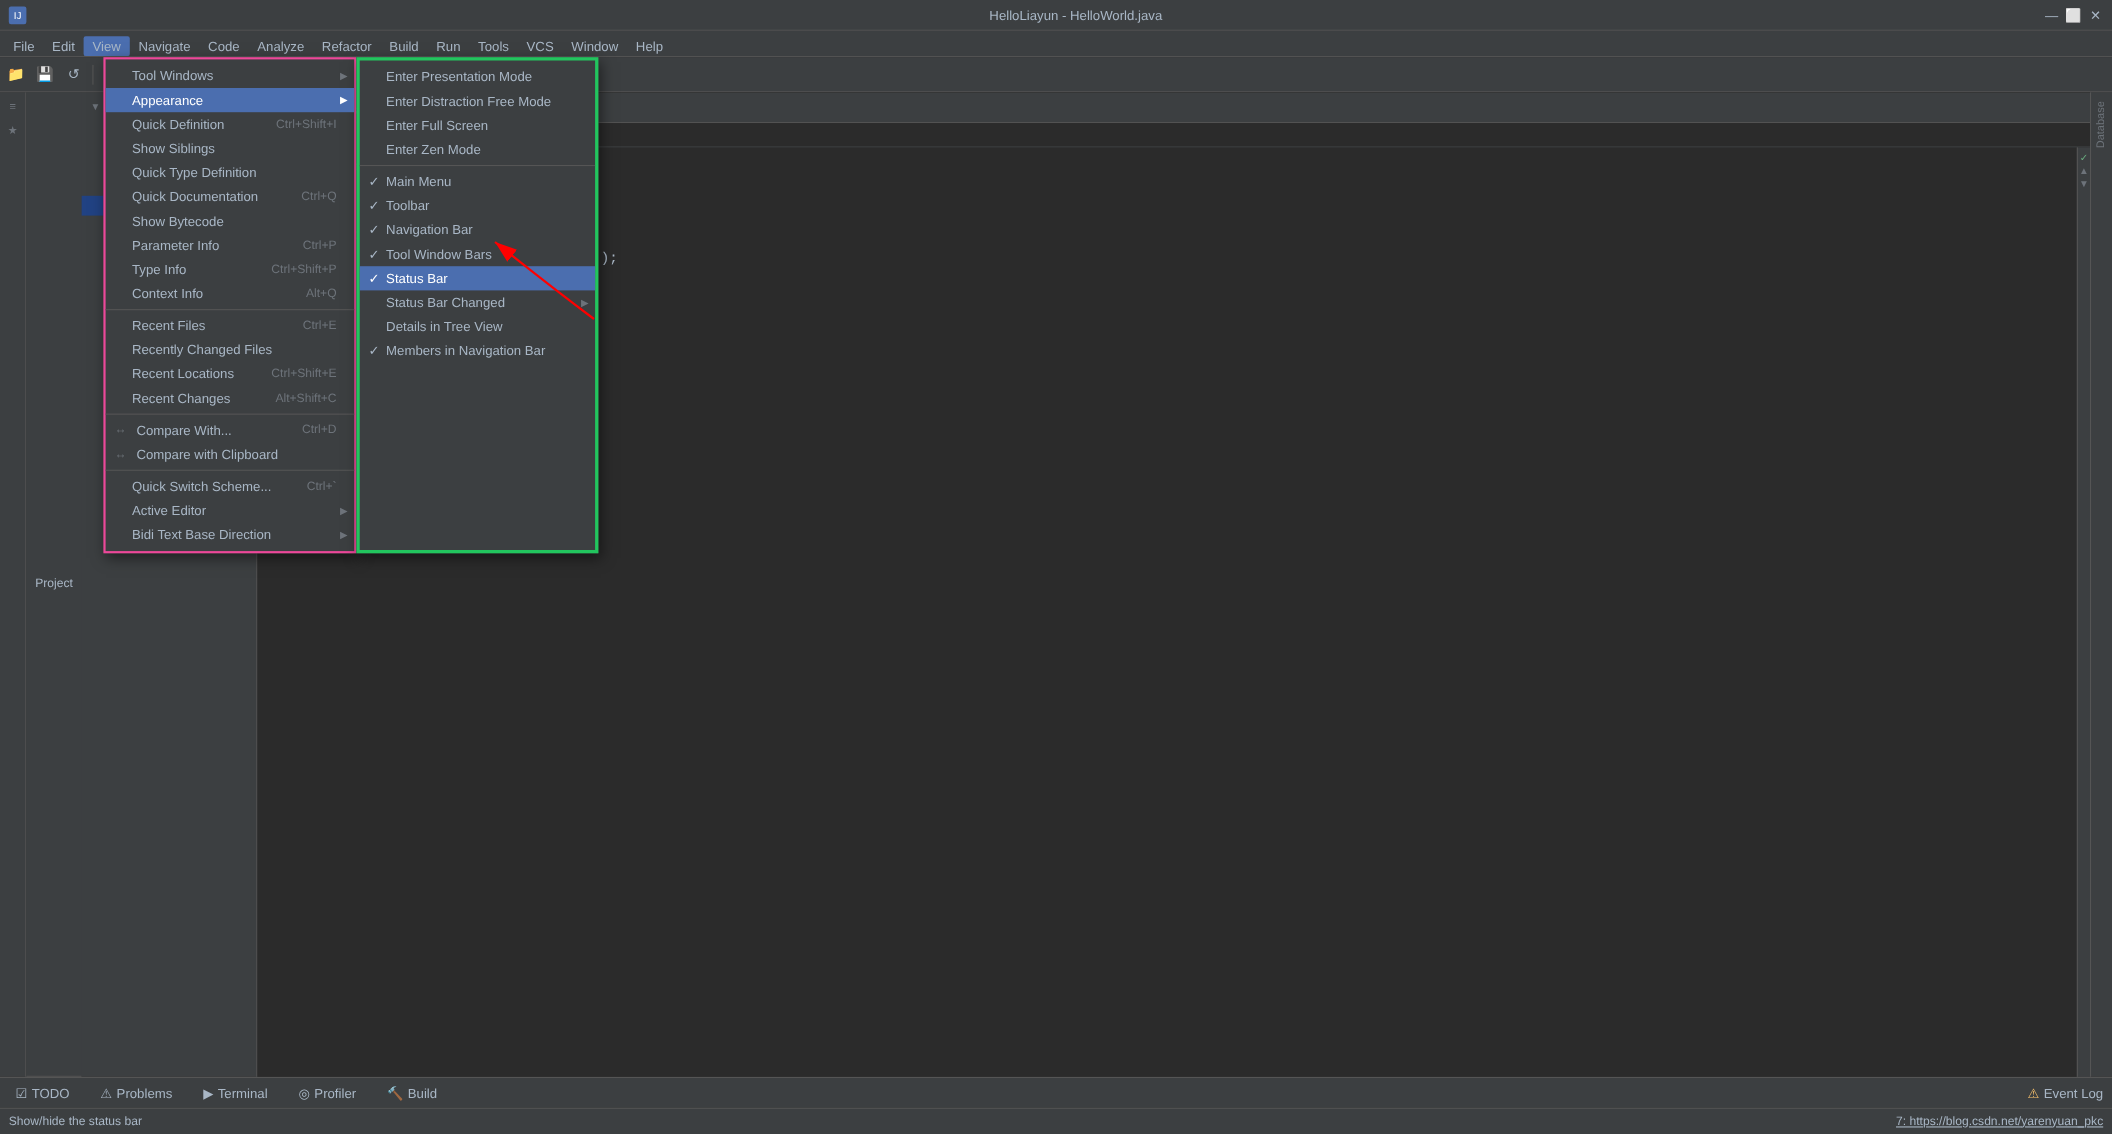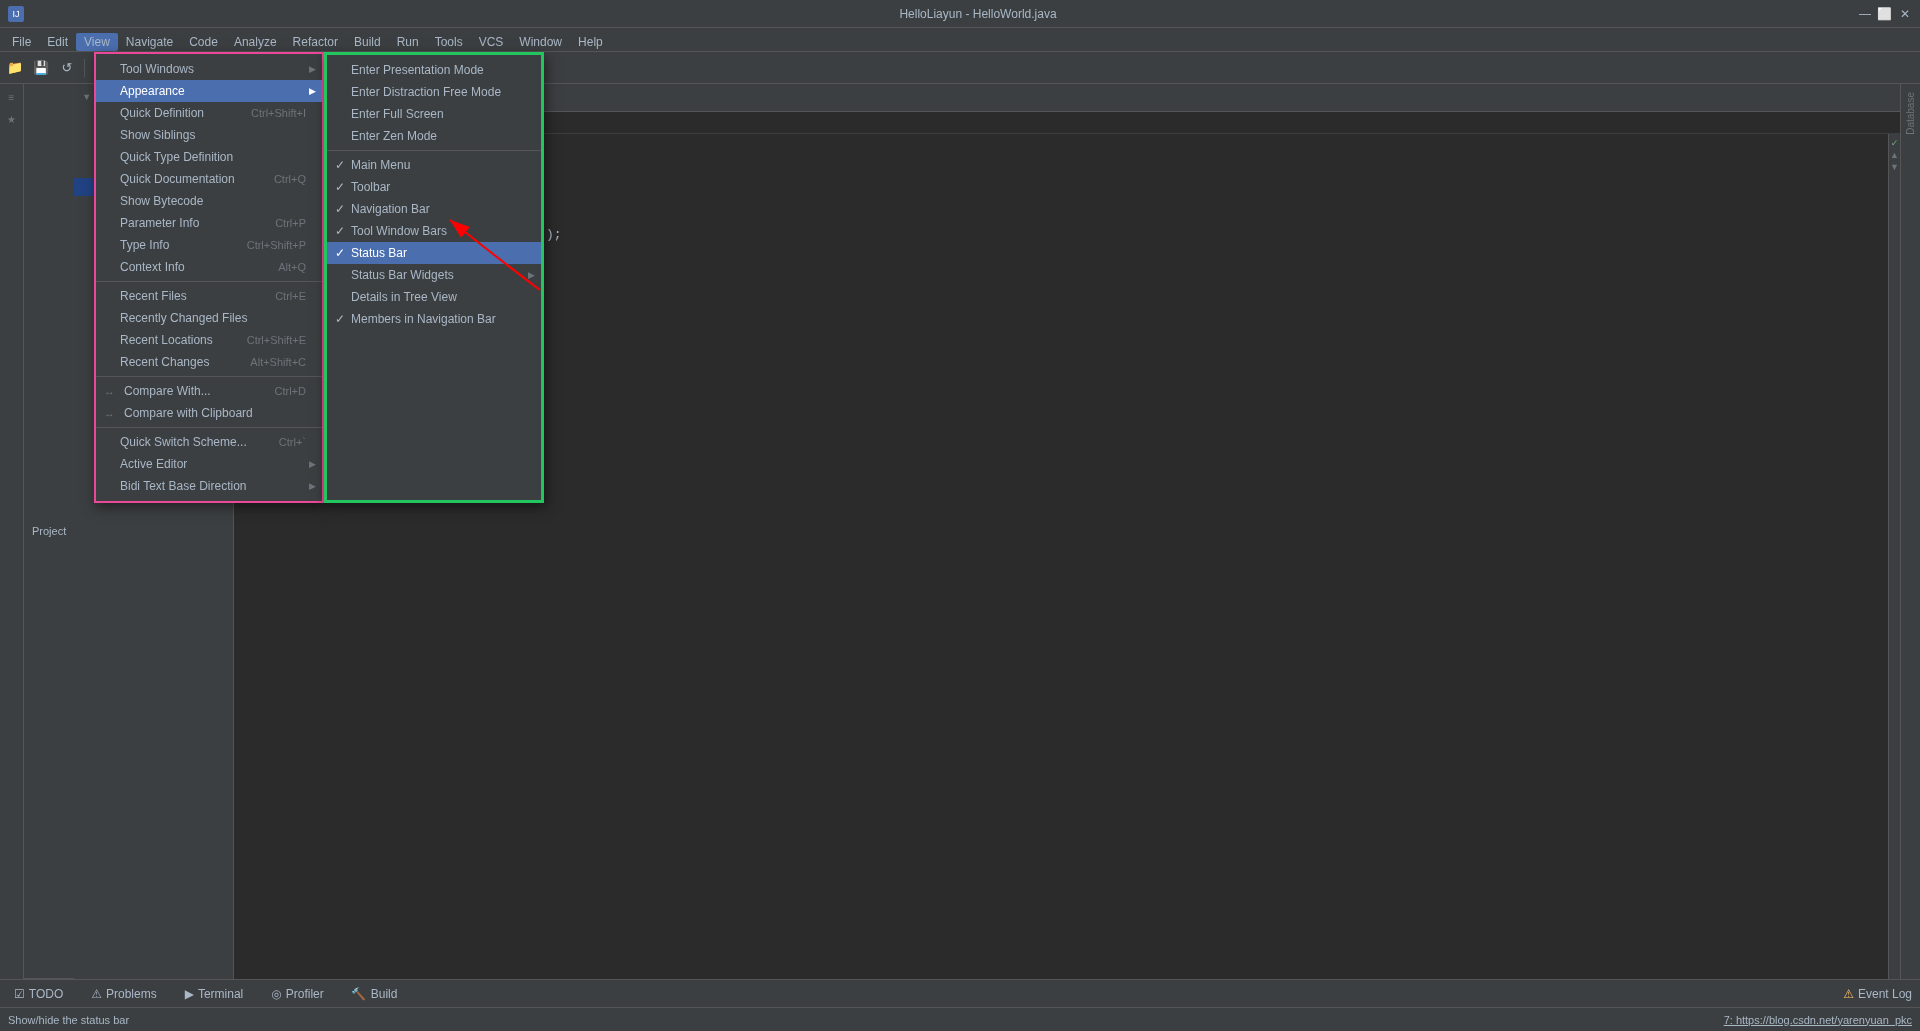--- a/index.html
+++ b/index.html
@@ -682,21 +682,21 @@
     <div class="dropdown-item">
       <span class="check" style="color:#a9b7c6;">✓</span>
       <span>Tool Window Bars</span>
     </div>
     <div class="dropdown-item highlighted">
       <span class="check" style="color:#fff;">✓</span>
       <span>Status Bar</span>
     </div>
     <div class="dropdown-item has-submenu">
       <span class="check">&nbsp;</span>
-      <span>Status Bar Widgets</span>
+      <span>Status Bar Changed</span>
     </div>
     <div class="dropdown-item">
       <span class="check">&nbsp;</span>
       <span>Details in Tree View</span>
     </div>
     <div class="dropdown-item">
       <span class="check" style="color:#a9b7c6;">✓</span>
       <span>Members in Navigation Bar</span>
     </div>
   </div>

